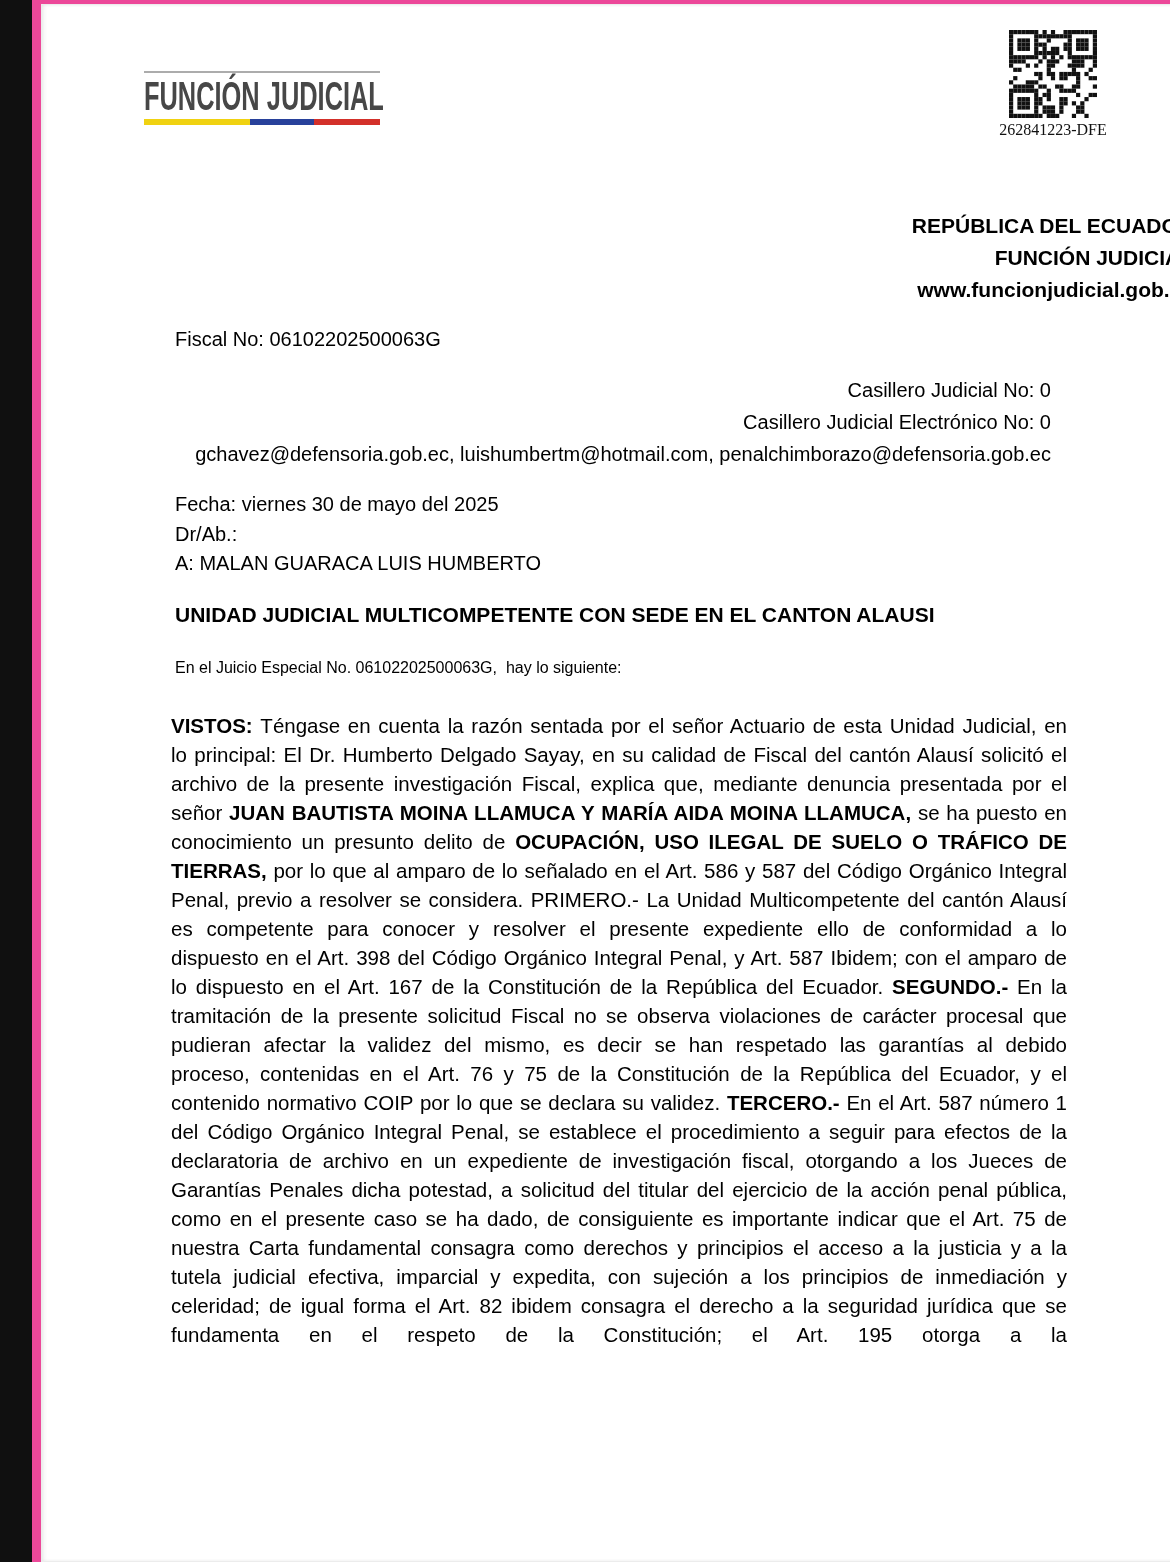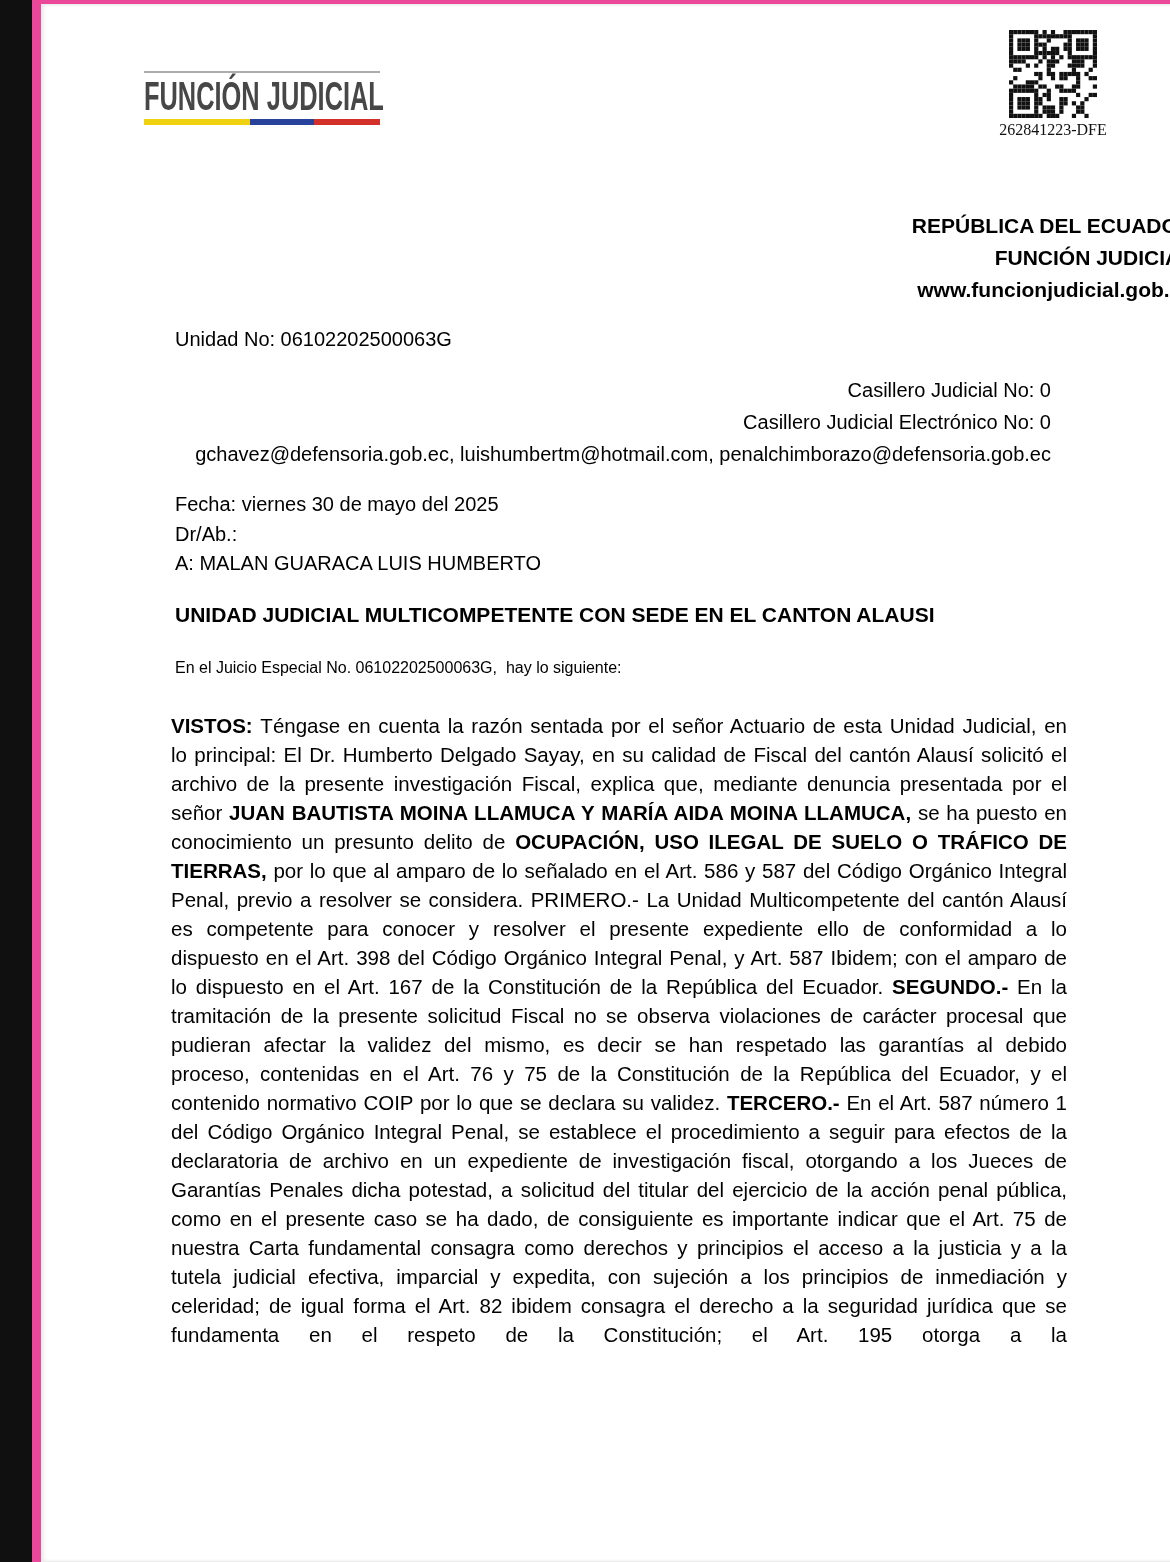--- a/index.html
+++ b/index.html
@@ -328,21 +328,21 @@
         </svg>
       <div class="qr-caption">262841223-DFE</div>
     </div>
 
     <div class="doc-header">
       <div>REPÚBLICA DEL ECUADOR</div>
       <div>FUNCIÓN JUDICIAL</div>
       <div>www.funcionjudicial.gob.ec</div>
     </div>
 
-    <div class="juicio-no">Unidad No: 06102202500063G</div>
+    <div class="juicio-no">Fiscal No: 06102202500063G</div>
 
     <div class="right-block">
       <div>Casillero Judicial No: 0</div>
       <div>Casillero Judicial Electrónico No: 0</div>
       <div>gchavez@defensoria.gob.ec, luishumbertm@hotmail.com, penalchimborazo@defensoria.gob.ec</div>
     </div>
 
     <div class="fecha-block">
       <div>Fecha: viernes 30 de mayo del 2025</div>
       <div>Dr/Ab.:</div>

